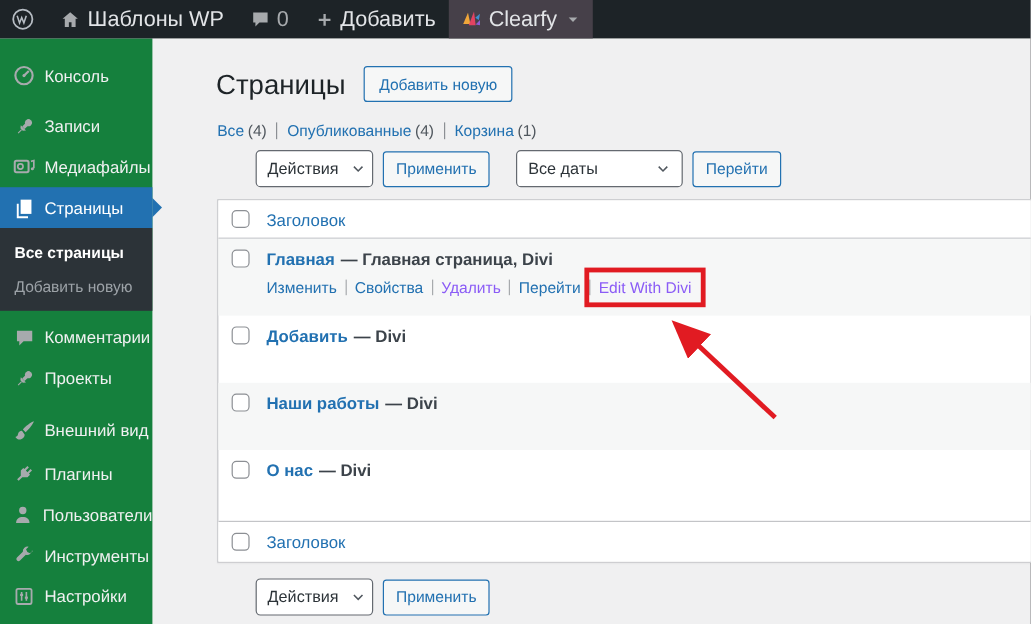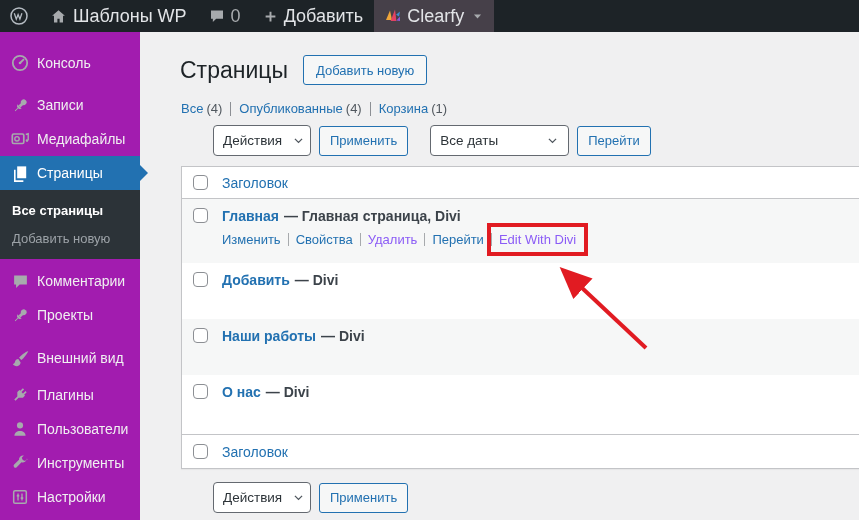--- a/index.html
+++ b/index.html
@@ -13,22 +13,22 @@
               background:#1d2327; display:flex; align-items:stretch; z-index:30; }
   .ab-item{ display:flex; align-items:center; gap:6px; padding:0 11px;
             color:#e2e4e7; font-size:18px; cursor:pointer; }
   .ab-item svg{ flex:0 0 auto; }
   .ab-logo{ padding:0 10px 0 9px; color:#b6bcc3; }
   .ab-count{ color:#a7aaad; }
   .ab-clearfy{ background:#464049; }
   .ab-caret{ color:#a7aaad; margin-left:2px; }
 
   
-  .sidebar{ position:absolute; left:0; top:32px; width:140px; height:488px;
-            background:#a21caf; padding-top:14px; z-index:20; }
+  .sidebar{ position:absolute; left:0; top:32px; width:127px; height:488px;
+            background:#15803d; padding-top:14px; z-index:20; }
   .menu-item{ position:relative; height:34px; display:flex; align-items:center;
               gap:7px; padding-left:10px; color:#f0f0f1; font-size:14px; cursor:pointer; }
   .menu-item .mi-icon{ width:20px; height:20px; color:#a7aaad; display:flex;
                        align-items:center; justify-content:center; }
   .menu-item.active{ background:#2271b1; color:#fff; }
   .menu-item.active .mi-icon{ color:#fff; }
   .active-arrow{ position:absolute; right:-8px; top:50%; margin-top:-8px; width:0; height:0;
                  border-top:8px solid transparent; border-bottom:8px solid transparent;
                  border-left:8px solid #2271b1; }
   .mt8{ margin-top:8px; } .mt9{ margin-top:9px; } .mt5{ margin-top:5px; } .mt3{ margin-top:3px; }

